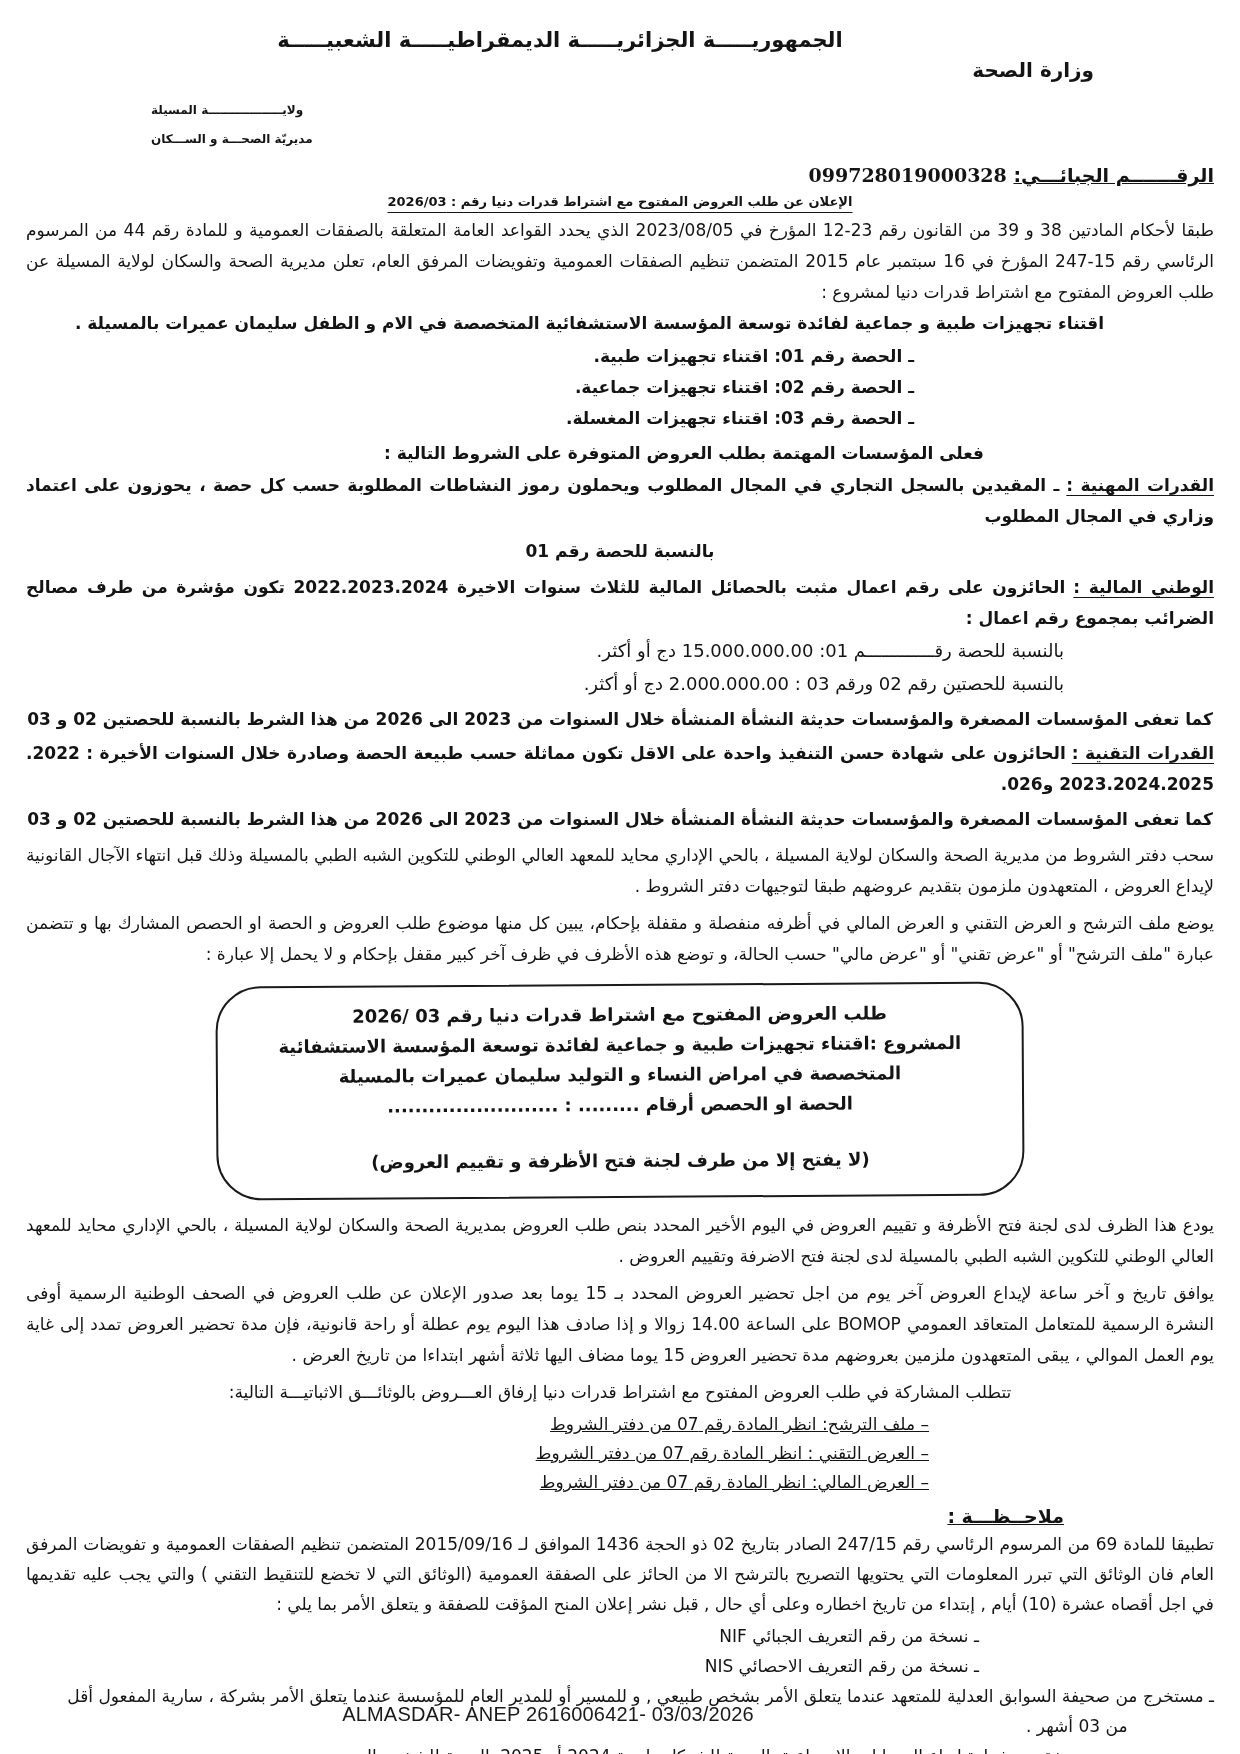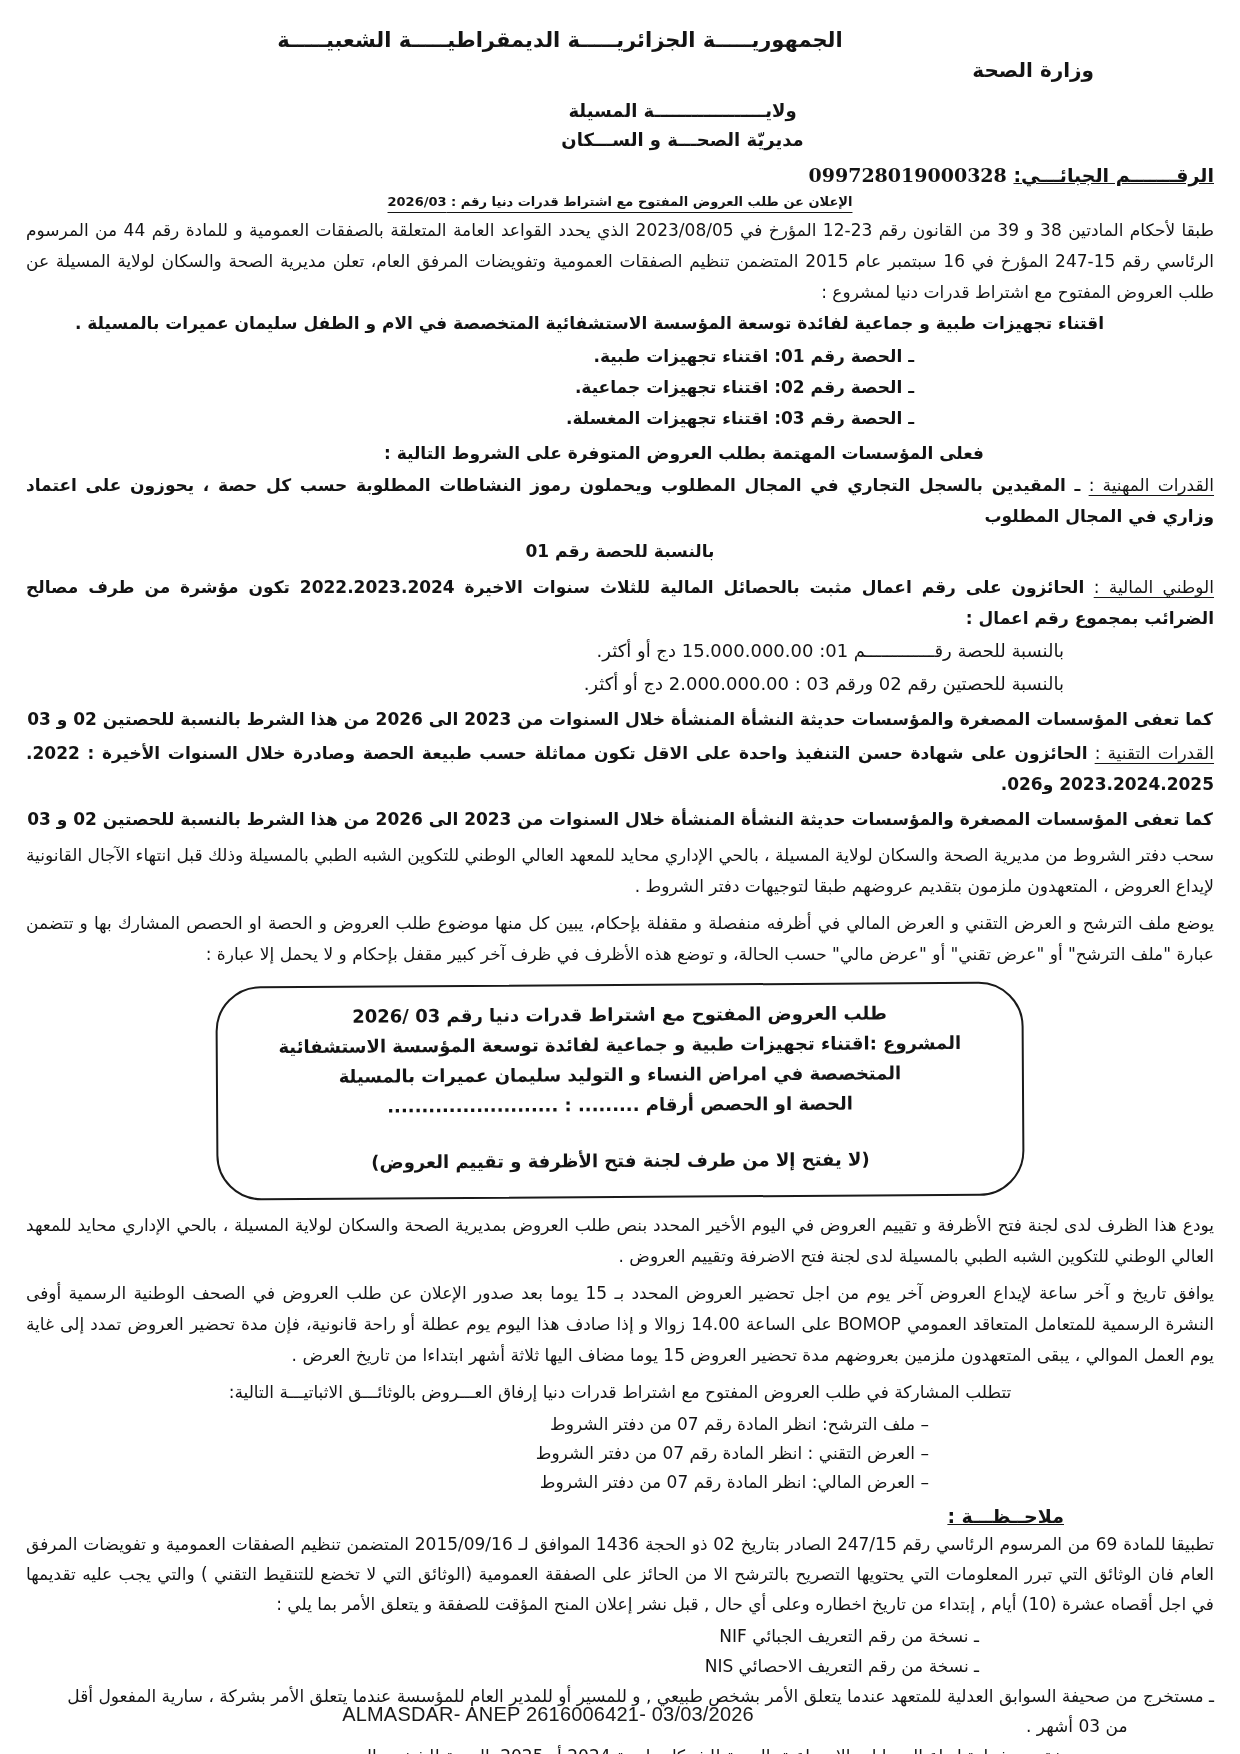--- a/index.html
+++ b/index.html
@@ -16,49 +16,49 @@
     direction:rtl;
     padding:22px 26px 0 26px;
     font-size:17px;
   }
   .bold{font-weight:700;}
   .u{text-decoration:underline;}
   
   .h-republic{font-size:21px;font-weight:700;text-align:center;margin:6px 120px 0 0;letter-spacing:0.5px;}
   .h-ministry{font-size:20px;font-weight:700;text-align:right;margin:6px 120px 0 0;}
   .h-right{ text-align:right;padding-left:95px;margin-top:14px;direction:rtl;}
-  .h-right div{font-size:18px;font-weight:700;line-height:29px;text-align:center;display:block;padding-left:30px;}
+  .h-right div{font-size:12px;font-weight:700;line-height:29px;text-align:left;display:block;padding-left:30px;}
   .tax-line{margin-top:10px;text-align:right;font-size:19px;font-weight:700;}
   .tax-line .num{font-family:"DejaVu Serif", serif;letter-spacing:1px;}
   .doc-title{
     margin-top:8px;text-align:center;font-size:13px;font-weight:700;
     text-decoration:underline;text-underline-offset:6px;
   }
   p.para{
     margin:6px 0 0 0;line-height:31px;
     text-align:justify;text-align-last:right;
   }
   .lots{margin:2px 0 0 0;}
   .lots div{padding-right:300px;font-weight:700;line-height:31px;}
   .cond-intro{padding-right:230px;font-weight:700;margin-top:4px;line-height:30px;}
-  .lbl{font-weight:400;text-decoration:underline;text-underline-offset:4px;margin-top:43px;}
+  .lbl{font-weight:700;text-decoration:underline;text-underline-offset:4px;margin-top:43px;}
   .cap-note{text-align:center;font-weight:700;margin-top:5px;line-height:29px;}
   .fin-amount{padding-right:150px;line-height:33px;font-size:18px;}
   .exempt{text-align:center;font-weight:700;margin-top:4px;line-height:30px;}
   .env-box{
     margin:14px 190px 0 190px;
     border:2.5px solid #1a1a1a;
     border-radius:45px;
     padding:14px 30px 20px 30px;
     transform:rotate(-0.35deg);
   }
   .env-box .l{font-weight:700;text-align:center;line-height:30px;font-size:18px;}
   .env-box .warn{margin-top:26px;}
   .docs{margin-top:2px;}
-  .docs div{padding-right:285px;line-height:29px;}
+  .docs div{padding-right:285px;line-height:29px;text-decoration:underline;}
   .note-title{font-weight:700;text-decoration:underline;font-size:19px;margin-top:8px;padding-right:150px;}
   .note-items{margin-top:2px;}
   .note-items .ni{line-height:30px;}
   .ni-right{padding-right:120px;}
   .ni-left{text-align:left;padding-left:1000px;}
   .ni-center{padding-right:235px;}
   .footer{
     position:absolute;left:0;bottom:28px;width:100%;
     text-align:center;direction:ltr;
     font-family:"Liberation Sans", sans-serif;

